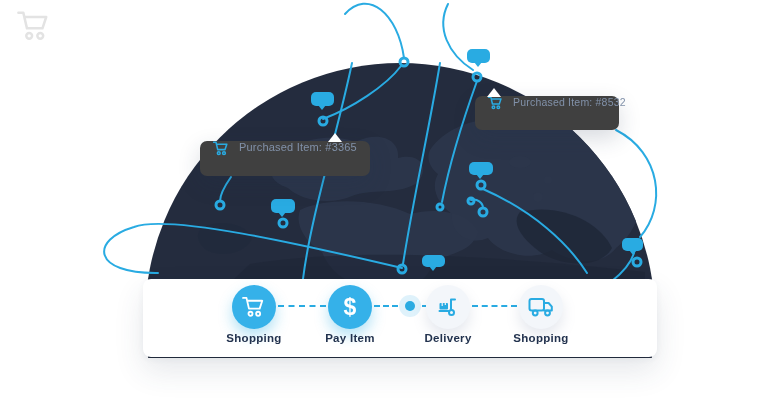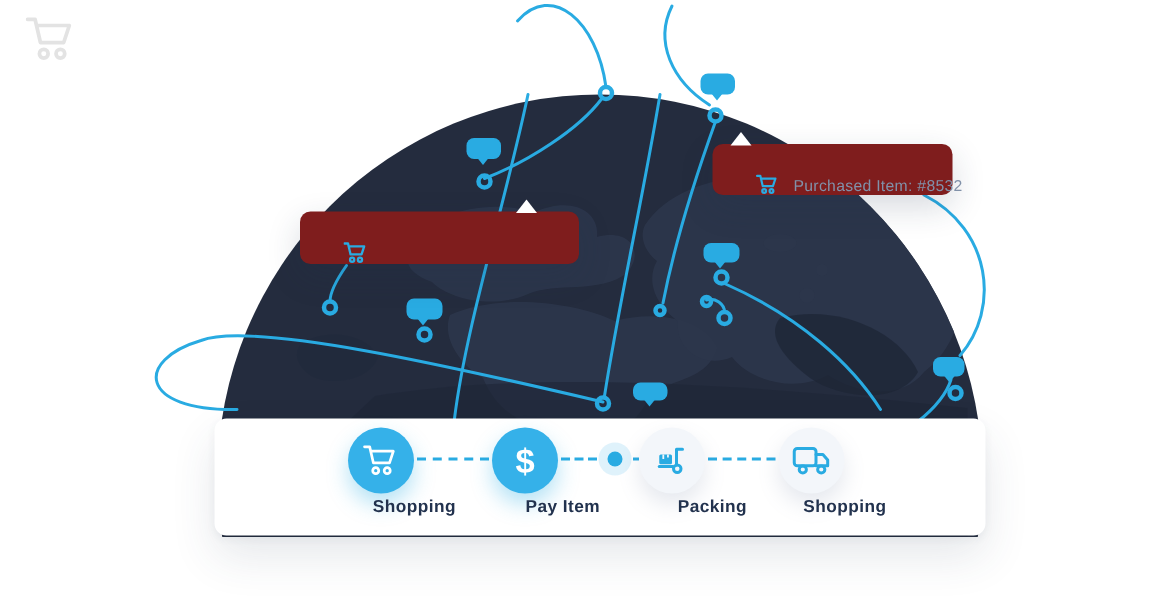--- a/index.html
+++ b/index.html
@@ -12,38 +12,38 @@
   
   .brand-logo{position:absolute;left:17px;top:10px;width:36px;height:32px;}
 
   
   .bubble{position:absolute;background:#29abe2;border-radius:5px;z-index:2;}
   .bubble .tail{position:absolute;left:7px;bottom:-4px;width:0;height:0;
       border-left:4px solid transparent;border-right:4px solid transparent;
       border-top:5px solid #29abe2;}
 
   
-  .callout{position:absolute;background:#7f1d1d;border-radius:7px;z-index:3;
-      display:flex;align-items:flex-end;box-shadow:0 8px 22px rgba(35,50,80,.18);padding-left:16px;}
+  .callout{position:absolute;background:#404040;border-radius:7px;z-index:3;
+      display:flex;align-items:flex-start;box-shadow:0 8px 22px rgba(35,50,80,.18);}
   .callout .tail-up{position:absolute;top:-8px;width:0;height:0;
       border-left:7px solid transparent;border-right:7px solid transparent;
       border-bottom:9px solid #ffffff;}
   .callout .c-icon{flex:0 0 auto;margin:0 9px 0 13px;display:flex;}
   .callout .c-text{color:#8191a9;font-size:11px;letter-spacing:.2px;white-space:nowrap;}
   .callout.small .c-text{font-size:10.5px;}
 
   
   .process-card{position:absolute;left:143px;top:279px;width:514px;height:78px;
       background:#ffffff;border-radius:8px;z-index:4;
       box-shadow:0 14px 30px rgba(50,65,90,.12), 0 2px 6px rgba(50,65,90,.06);}
   .step-circle{position:absolute;width:44px;height:44px;border-radius:50%;top:6px;
       display:flex;align-items:center;justify-content:center;}
   .step-circle.active{background:#35b1e9;box-shadow:0 7px 14px rgba(41,171,226,.35);}
   .step-circle.inactive{background:#f3f6fa;box-shadow:0 7px 14px rgba(110,130,160,.18);}
-  .step-label{position:absolute;top:53px;width:100px;text-align:right;
+  .step-label{position:absolute;top:53px;width:100px;text-align:center;
       font-size:11.5px;font-weight:700;color:#22324e;letter-spacing:.3px;}
   .connector{position:absolute;top:26px;border-top:2px dashed #29abe2;height:0;}
   .progress-dot{position:absolute;width:10px;height:10px;border-radius:50%;
       background:#29abe2;top:22px;box-shadow:0 0 0 6px rgba(41,171,226,.15);}
   .dollar-glyph{color:#ffffff;font-size:23px;font-weight:700;line-height:1;}
 </style>
 </head>
 <body>
 
 <div class="stage">
@@ -126,20 +126,21 @@
     <span class="tail-up" style="right:28px"></span>
     <span class="c-icon">
       <svg width="17" height="15" viewBox="0 0 26 23">
         <g stroke="#29abe2" stroke-width="2.4" fill="none" stroke-linejoin="round" stroke-linecap="round">
           <path d="M1 2 h3.6 l2.6 11.2 h11.2 l2.7 -8.2 h-15.6"></path>
           <circle cx="8.8" cy="18.6" r="2.1"></circle>
           <circle cx="16.8" cy="18.6" r="2.1"></circle>
         </g>
       </svg>
     </span>
+    <span class="c-text">Purchased Item: #3365</span>
   </div>
 
   <div class="callout small" style="left:475px;top:96px;width:144px;height:34px">
     <span class="tail-up" style="left:12px"></span>
     <span class="c-icon">
       <svg width="16" height="14" viewBox="0 0 26 23">
         <g stroke="#29abe2" stroke-width="2.4" fill="none" stroke-linejoin="round" stroke-linecap="round">
           <path d="M1 2 h3.6 l2.6 11.2 h11.2 l2.7 -8.2 h-15.6"></path>
           <circle cx="8.8" cy="18.6" r="2.1"></circle>
           <circle cx="16.8" cy="18.6" r="2.1"></circle>
@@ -177,21 +178,21 @@
       <svg width="24" height="24" viewBox="0 0 24 24">
         <g stroke="#29abe2" stroke-width="2" fill="none" stroke-linejoin="round" stroke-linecap="round">
           <path d="M19 4.5 h-4 v10.5"></path>
           <path d="M3.5 16 H12.5"></path>
           <circle cx="15.5" cy="17.5" r="2.5"></circle>
         </g>
         <rect x="3.5" y="8" width="8.5" height="6.5" rx="1" fill="#29abe2"></rect>
         <path d="M6.2 8 v3 M9.3 8 v2" stroke="#f3f6fa" stroke-width="1.2" fill="none"></path>
       </svg>
     </div>
-    <div class="step-label" style="left:255px">Packing</div>
+    <div class="step-label" style="left:255px">Delivery</div>
 
     <div class="step-circle inactive" style="left:376px">
       <svg width="27" height="21" viewBox="0 0 27 21">
         <g stroke="#29abe2" stroke-width="2" fill="none" stroke-linejoin="round" stroke-linecap="round">
           <rect x="1.5" y="2" width="14.5" height="11.5" rx="2"></rect>
           <path d="M16 6 h4.6 l3.2 3.6 v3.9 h-7.8"></path>
           <circle cx="7.2" cy="16" r="2.4"></circle>
           <circle cx="19.5" cy="16" r="2.4"></circle>
         </g>
       </svg>

